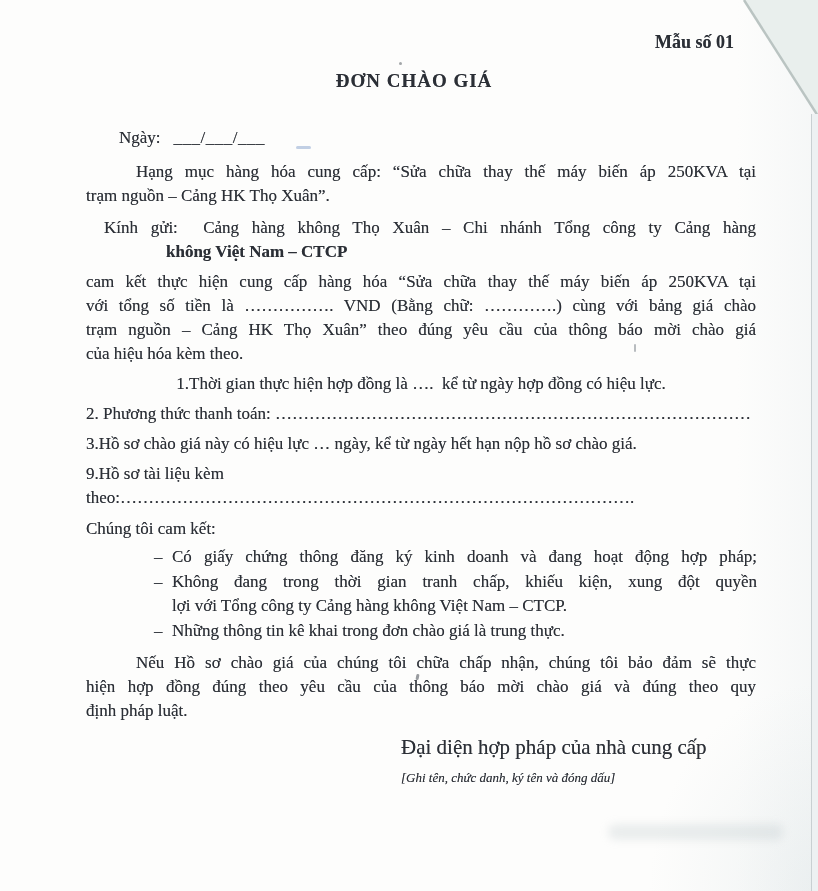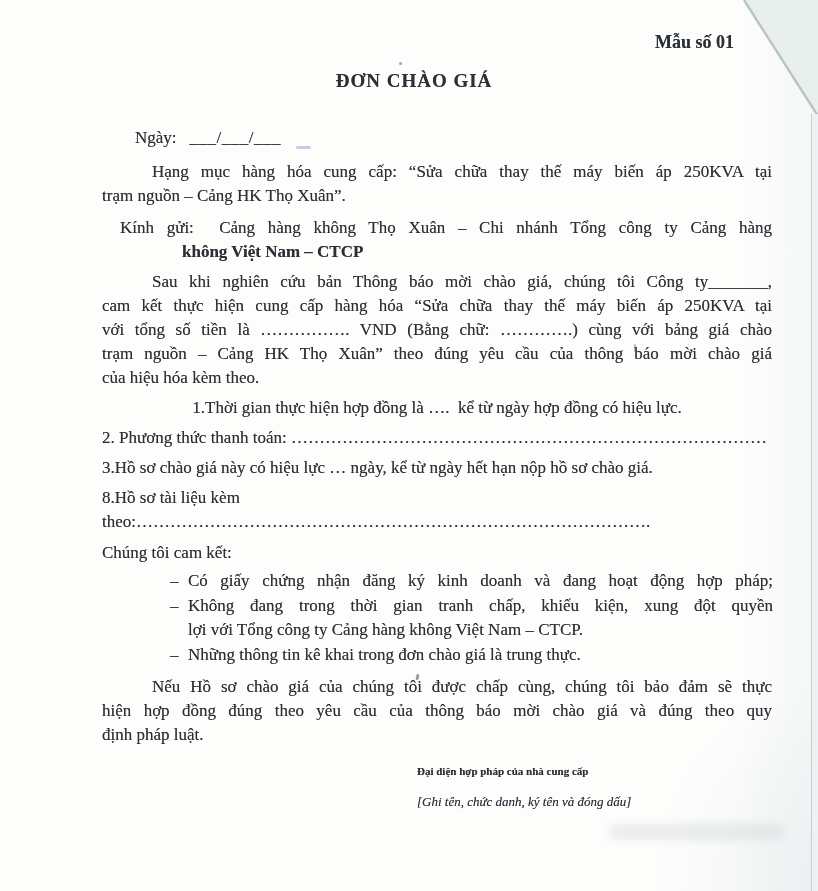--- a/index.html
+++ b/index.html
@@ -7,40 +7,40 @@
     position:relative;width:818px;height:891px;overflow:hidden;
     background:
       radial-gradient(260px 320px at 100% 100%, rgba(205,216,219,0.28), rgba(205,216,219,0) 65%),
       linear-gradient(90deg,#fdfdfc 0%,#fdfdfc 90%,#f5f7f7 100%);
     font-family:"Liberation Serif","DejaVu Serif",serif;
     color:#2b2f36;font-size:17px;line-height:24px;
     text-shadow:0 0 0.4px rgba(43,47,54,0.55);
   }
   .form-label{position:absolute;top:30px;right:84px;font-weight:bold;font-size:18px;}
   .doc-title{position:absolute;top:69px;left:0;width:828px;text-align:center;font-weight:bold;font-size:19px;letter-spacing:1px;}
-  .content{position:absolute;top:126px;left:102px;width:670px;}
+  .content{position:absolute;top:126px;left:86px;width:670px;}
   .date-line{height:24px;margin-left:33px;}
   .date-blank{margin-left:13px;letter-spacing:0.5px;}
   .jl{text-align:justify;text-align-last:justify;}
   .ind{text-indent:50px;}
   .ind-sm{text-indent:18px;}
   .ind-lg{padding-left:80px;font-weight:bold;}
   .p-supply{margin-top:10px;}
   .p-addr{margin-top:8px;}
   .p-offer{margin-top:6px;}
   .term{margin-top:6px;}
   .term-first{text-align:center;}
   .intro{margin-top:7px;}
   .bullets{margin-top:4px;margin-left:68px;width:603px;}
   .bullet{display:flex;margin-top:1px;}
   .dash{flex:0 0 18px;}
   .btext{flex:1;}
   .p-close{margin-top:8px;}
   .sig{margin-left:315px;margin-top:12px;}
-  .sig-title{font-weight:bold;font-size:11px;}
+  .sig-title{font-weight:normal;font-size:21px;}
   .sig-note{font-style:italic;margin-top:7px;font-size:13px;}
   
   .fold-corner{position:absolute;top:0;right:0;}
   .edge-strip{position:absolute;top:114px;bottom:0;right:0;width:6px;background:#edf1f2;border-left:1px solid #c9d0d2;}
   .ghost-mark{position:absolute;left:608px;top:824px;width:175px;height:16px;background:rgba(160,175,180,0.20);border-radius:8px;filter:blur(4px);}
   .speck{position:absolute;border-radius:50%;}
   .speck-a{left:399px;top:62px;width:3px;height:3px;background:rgba(90,95,100,0.55);}
   .speck-b{left:416px;top:674px;width:3px;height:6px;background:rgba(70,75,82,0.55);border-radius:2px;transform:rotate(12deg);}
   .speck-c{left:296px;top:146px;width:15px;height:3px;background:rgba(120,150,200,0.45);border-radius:2px;filter:blur(0.5px);}
   .speck-d{left:634px;top:344px;width:2px;height:8px;background:rgba(80,90,100,0.4);border-radius:1px;}
@@ -63,58 +63,57 @@
       <div class="jl ind">Hạng mục hàng hóa cung cấp: “Sửa chữa thay thế máy biến áp 250KVA tại</div>
       <div>trạm nguồn – Cảng HK Thọ Xuân”.</div>
     </div>
 
     <div class="p-addr">
       <div class="jl ind-sm">Kính gửi:&nbsp; Cảng hàng không Thọ Xuân – Chi nhánh Tổng công ty Cảng hàng</div>
       <div class="ind-lg">không Việt Nam – CTCP</div>
     </div>
 
     <div class="p-offer">
-      <div class="jl ind">Sau khi nghiên cứu bản Thông báo mời chào giá, chúng tôi Công ty_______,</div>
       <div class="jl">cam kết thực hiện cung cấp hàng hóa “Sửa chữa thay thế máy biến áp 250KVA tại</div>
       <div class="jl">với tổng số tiền là ……………. VND (Bằng chữ: ………….) cùng với bảng giá chào</div>
       <div class="jl">trạm nguồn – Cảng HK Thọ Xuân” theo đúng yêu cầu của thông báo mời chào giá</div>
       <div>của hiệu hóa kèm theo.</div>
     </div>
 
     <div class="term term-first">1.Thời gian thực hiện hợp đồng là ….&nbsp; kể từ ngày hợp đồng có hiệu lực.</div>
     <div class="term">2. Phương thức thanh toán: …………………………………………………………………………</div>
     <div class="term">3.Hồ sơ chào giá này có hiệu lực … ngày, kể từ ngày hết hạn nộp hồ sơ chào giá.</div>
-    <div class="term">8.Hồ sơ tài liệu kèm theo:……………………………………………………………………………….</div>
+    <div class="term">9.Hồ sơ tài liệu kèm theo:……………………………………………………………………………….</div>
 
     <div class="intro">Chúng tôi cam kết:</div>
 
     <div class="bullets">
       <div class="bullet">
         <span class="dash">–</span>
         <div class="btext">
-          <div class="jl">Có giấy chứng nhận đăng ký kinh doanh và đang hoạt động hợp pháp;</div>
+          <div class="jl">Có giấy chứng thông đăng ký kinh doanh và đang hoạt động hợp pháp;</div>
         </div>
       </div>
       <div class="bullet">
         <span class="dash">–</span>
         <div class="btext">
           <div class="jl">Không đang trong thời gian tranh chấp, khiếu kiện, xung đột quyền</div>
           <div>lợi với Tổng công ty Cảng hàng không Việt Nam – CTCP.</div>
         </div>
       </div>
       <div class="bullet">
         <span class="dash">–</span>
         <div class="btext">
           <div>Những thông tin kê khai trong đơn chào giá là trung thực.</div>
         </div>
       </div>
     </div>
 
     <div class="p-close">
-      <div class="jl ind">Nếu Hồ sơ chào giá của chúng tôi được chấp cùng, chúng tôi bảo đảm sẽ thực</div>
+      <div class="jl ind">Nếu Hồ sơ chào giá của chúng tôi chữa chấp nhận, chúng tôi bảo đảm sẽ thực</div>
       <div class="jl">hiện hợp đồng đúng theo yêu cầu của thông báo mời chào giá và đúng theo quy</div>
       <div>định pháp luật.</div>
     </div>
 
     <div class="sig">
       <div class="sig-title">Đại diện hợp pháp của nhà cung cấp</div>
       <div class="sig-note">[Ghi tên, chức danh, ký tên và đóng dấu]</div>
     </div>
 
   </div>

